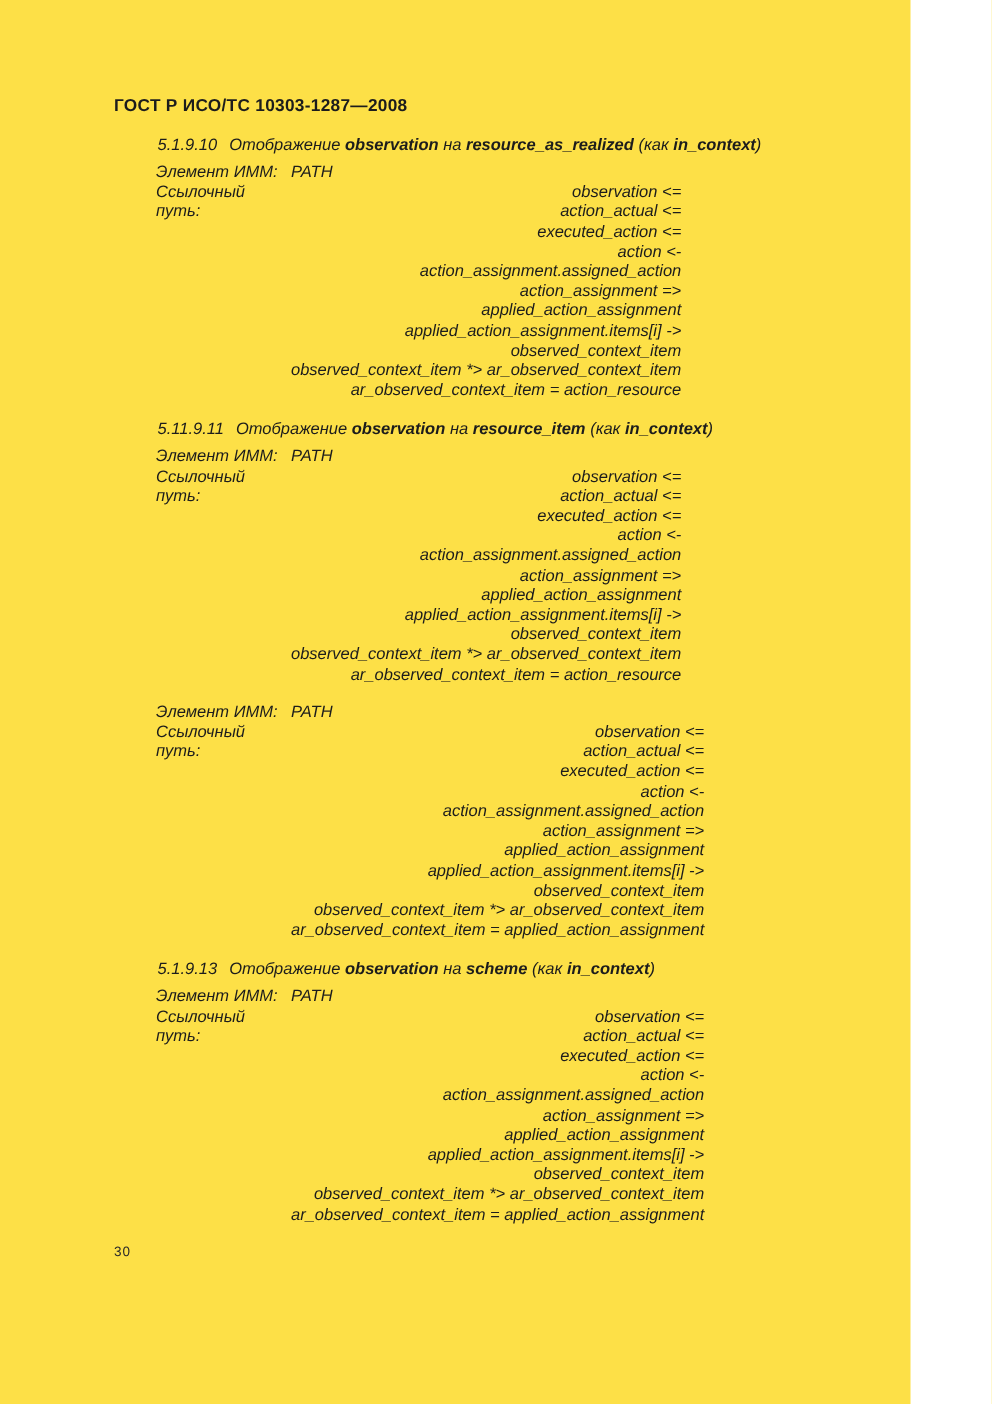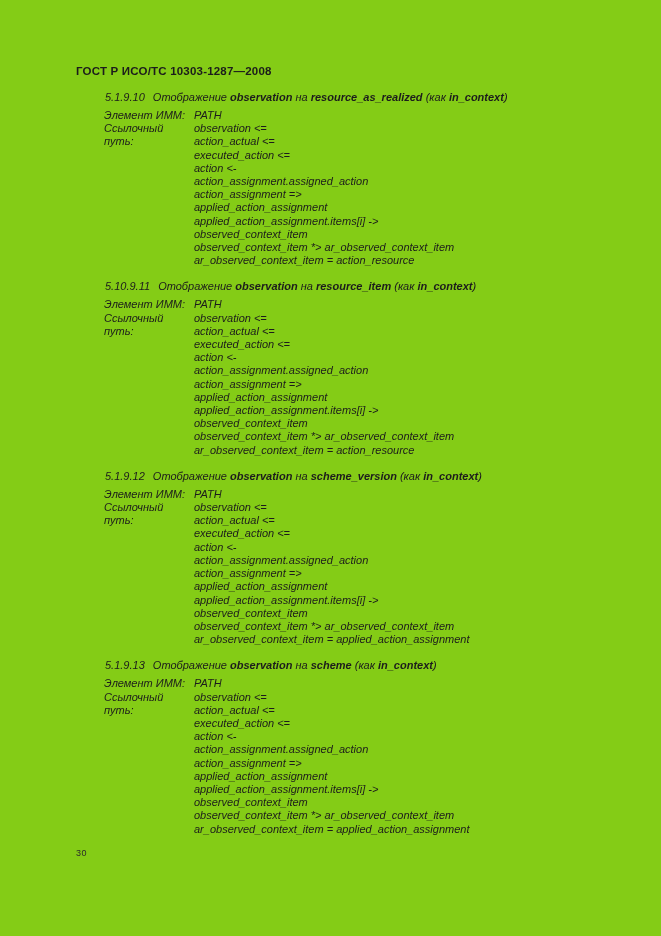--- a/index.html
+++ b/index.html
@@ -5,24 +5,24 @@
   * { margin: 0; padding: 0; box-sizing: border-box; }
   html, body { background: #ffffff; }
   body {
     width: 661px;
     height: 936px;
     font-family: "Liberation Sans", "DejaVu Sans", sans-serif;
     color: #1c1c1c;
     overflow: hidden;
   }
   .page {
-    width: 661px;
+    width: 607px;
     height: 936px;
     padding: 64px 40px 12px 76px;
-    background: #84cc16;
+    background: #fde047;
   }
   .doc-header {
     font-size: 11.5px;
     font-weight: bold;
     line-height: 14px;
     letter-spacing: 0.2px;
   }
   .mapping-section { margin-top: 12px; font-style: italic; }
   .sec-heading {
     margin-left: 29px;
@@ -37,21 +37,21 @@
     display: flex;
     font-size: 11px;
     line-height: 13.2px;
   }
   .label {
     width: 90px;
     flex: none;
     margin-left: 28px;
   }
   .value { flex: none; text-align: center; }
-  .path { flex: none; }
+  .path { flex: none; text-align: right; }
   .path-line {
     font-size: 11px;
     line-height: 13.2px;
     white-space: nowrap;
   }
   .page-number {
     margin-top: 12px;
     font-size: 9px;
     letter-spacing: 0.6px;
     color: #2a2a2a;
@@ -91,21 +91,21 @@
           <div class="path-line">applied_action_assignment.items[i] -&gt;</div>
           <div class="path-line">observed_context_item</div>
           <div class="path-line">observed_context_item *&gt; ar_observed_context_item</div>
           <div class="path-line">ar_observed_context_item = action_resource</div>
         </div>
     </div>
   </section>
 
   <section class="mapping-section">
     <div class="sec-heading">
-      <span class="sec-num">5.10.9.11</span>
+      <span class="sec-num">5.11.9.11</span>
       <span>Отображение</span>
       <span class="b">observation</span>
       <span>на</span>
       <span class="b">resource_item</span>
       <span>(как</span>
       <span><span class="b">in_context</span><span>)</span></span>
     </div>
     <div class="row">
       <span class="label">Элемент ИММ:</span>
       <span class="value">PATH</span>
@@ -122,29 +122,20 @@
           <div class="path-line">applied_action_assignment</div>
           <div class="path-line">applied_action_assignment.items[i] -&gt;</div>
           <div class="path-line">observed_context_item</div>
           <div class="path-line">observed_context_item *&gt; ar_observed_context_item</div>
           <div class="path-line">ar_observed_context_item = action_resource</div>
         </div>
     </div>
   </section>
 
   <section class="mapping-section">
-    <div class="sec-heading">
-      <span class="sec-num">5.1.9.12</span>
-      <span>Отображение</span>
-      <span class="b">observation</span>
-      <span>на</span>
-      <span class="b">scheme_version</span>
-      <span>(как</span>
-      <span><span class="b">in_context</span><span>)</span></span>
-    </div>
     <div class="row">
       <span class="label">Элемент ИММ:</span>
       <span class="value">PATH</span>
     </div>
     <div class="row">
       <span class="label">Ссылочный путь:</span>
       <div class="path">
           <div class="path-line">observation &lt;=</div>
           <div class="path-line">action_actual &lt;=</div>
           <div class="path-line">executed_action &lt;=</div>

